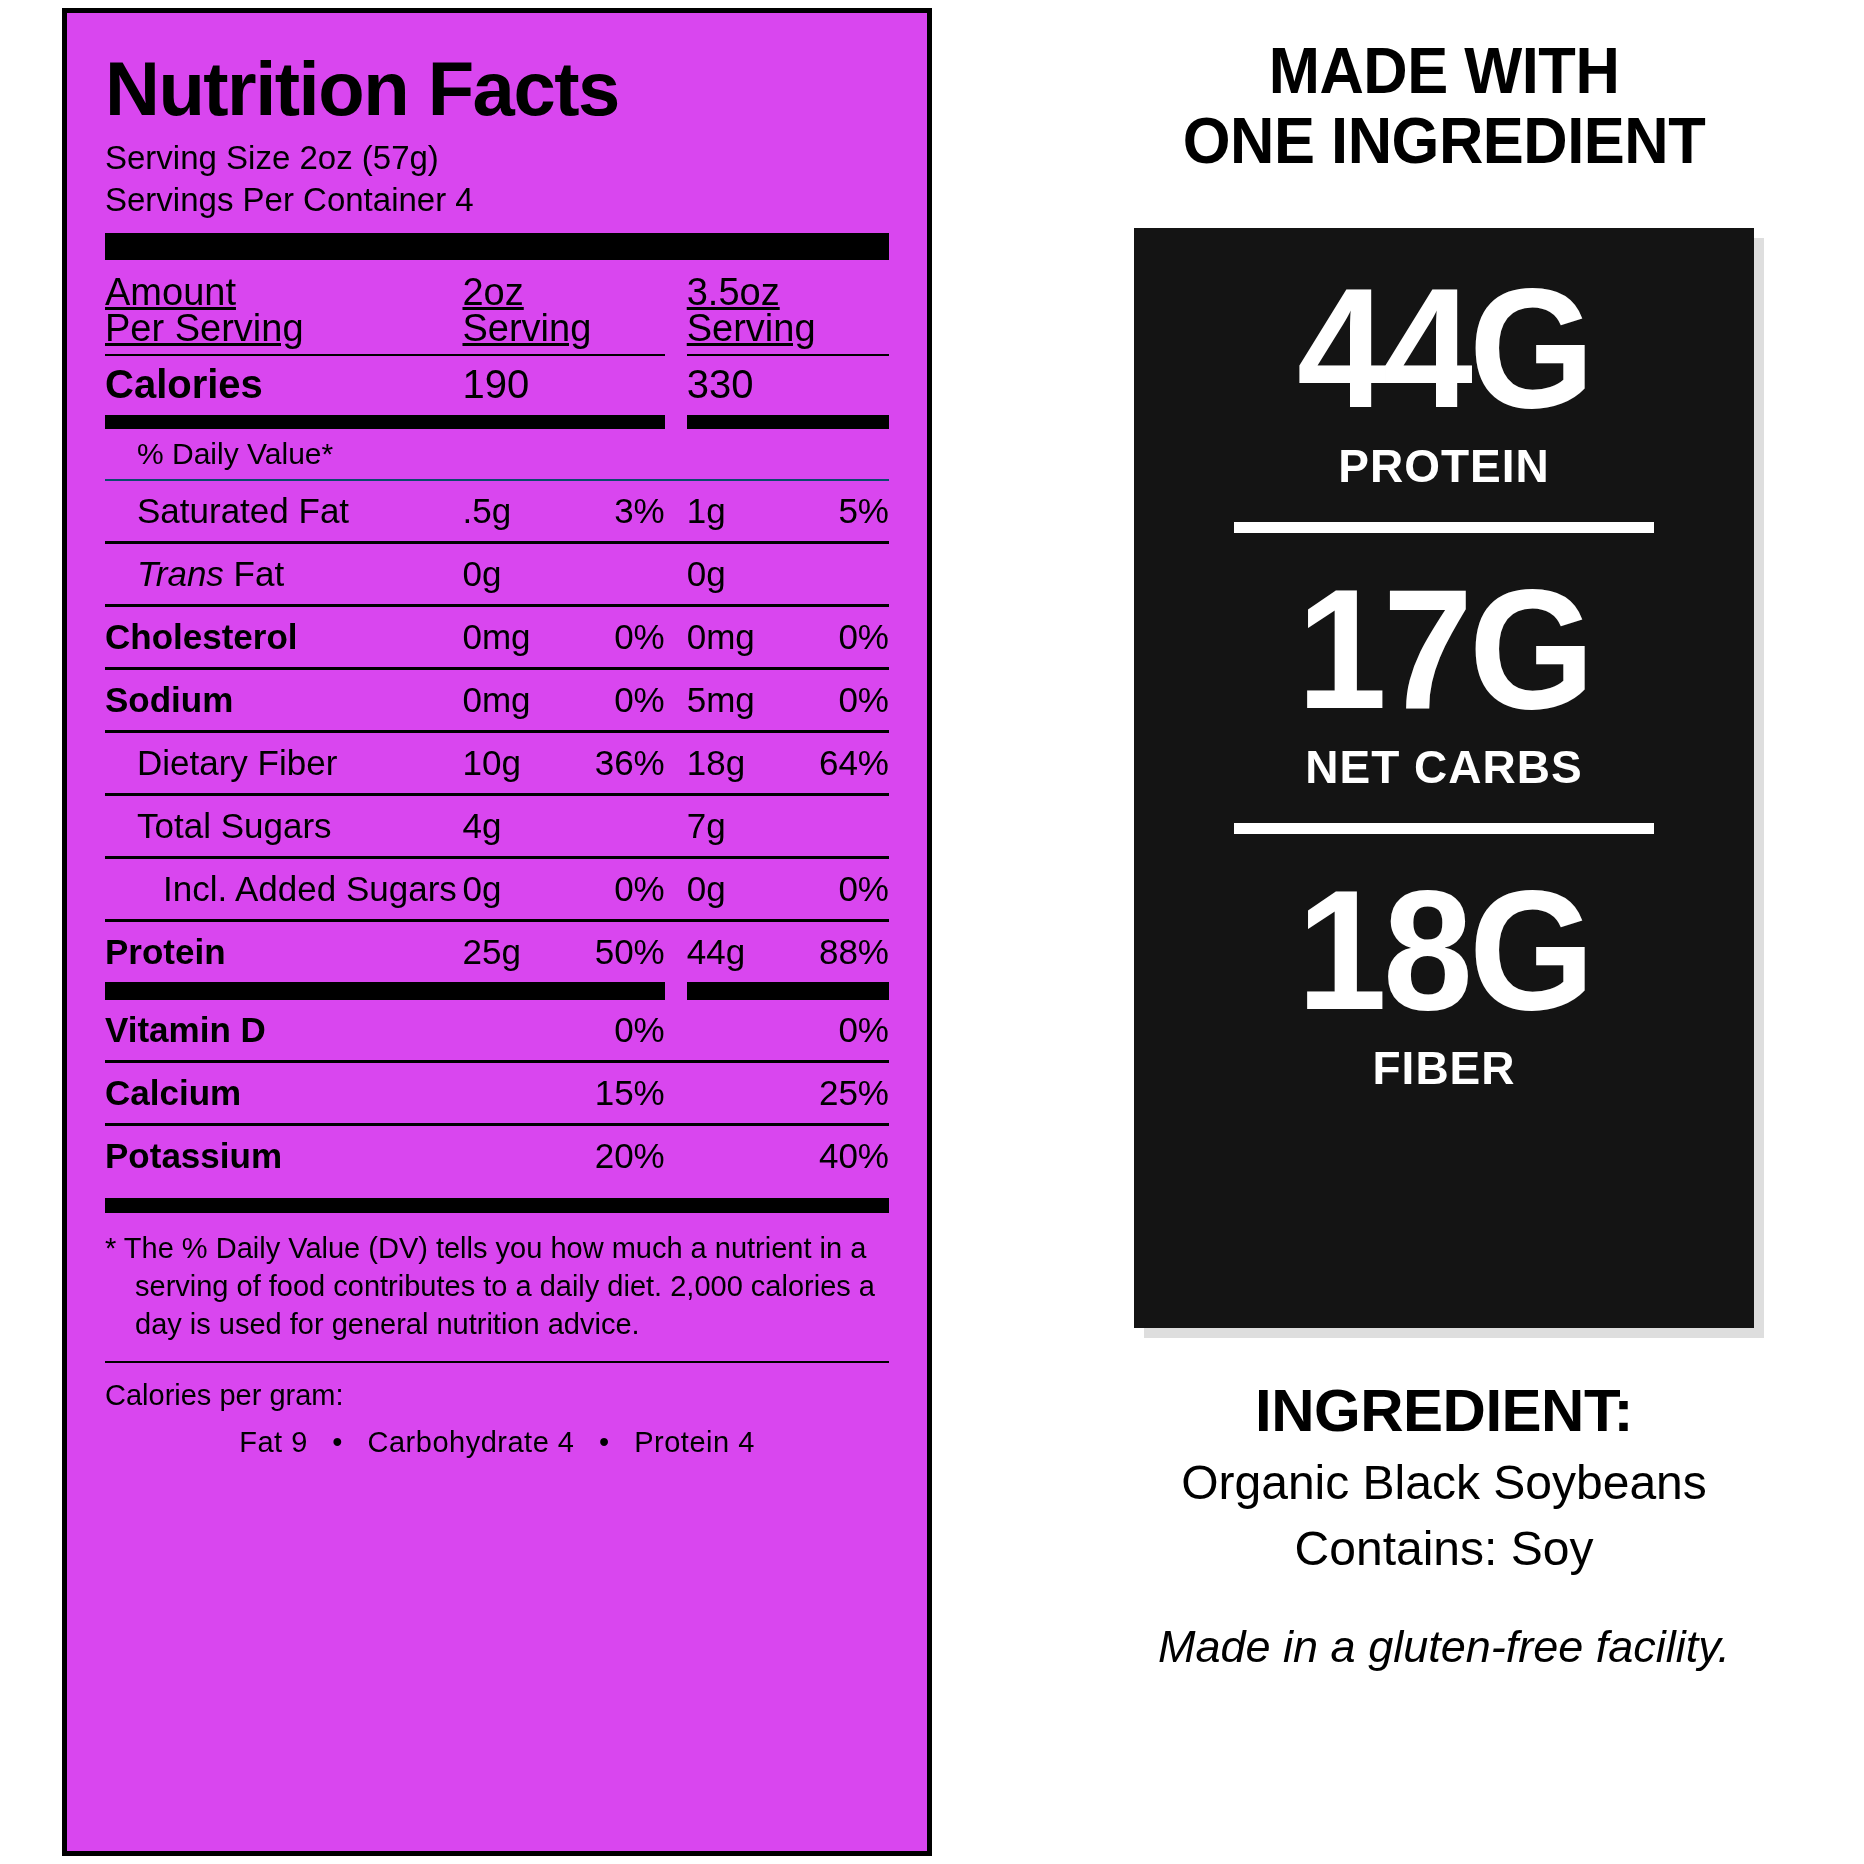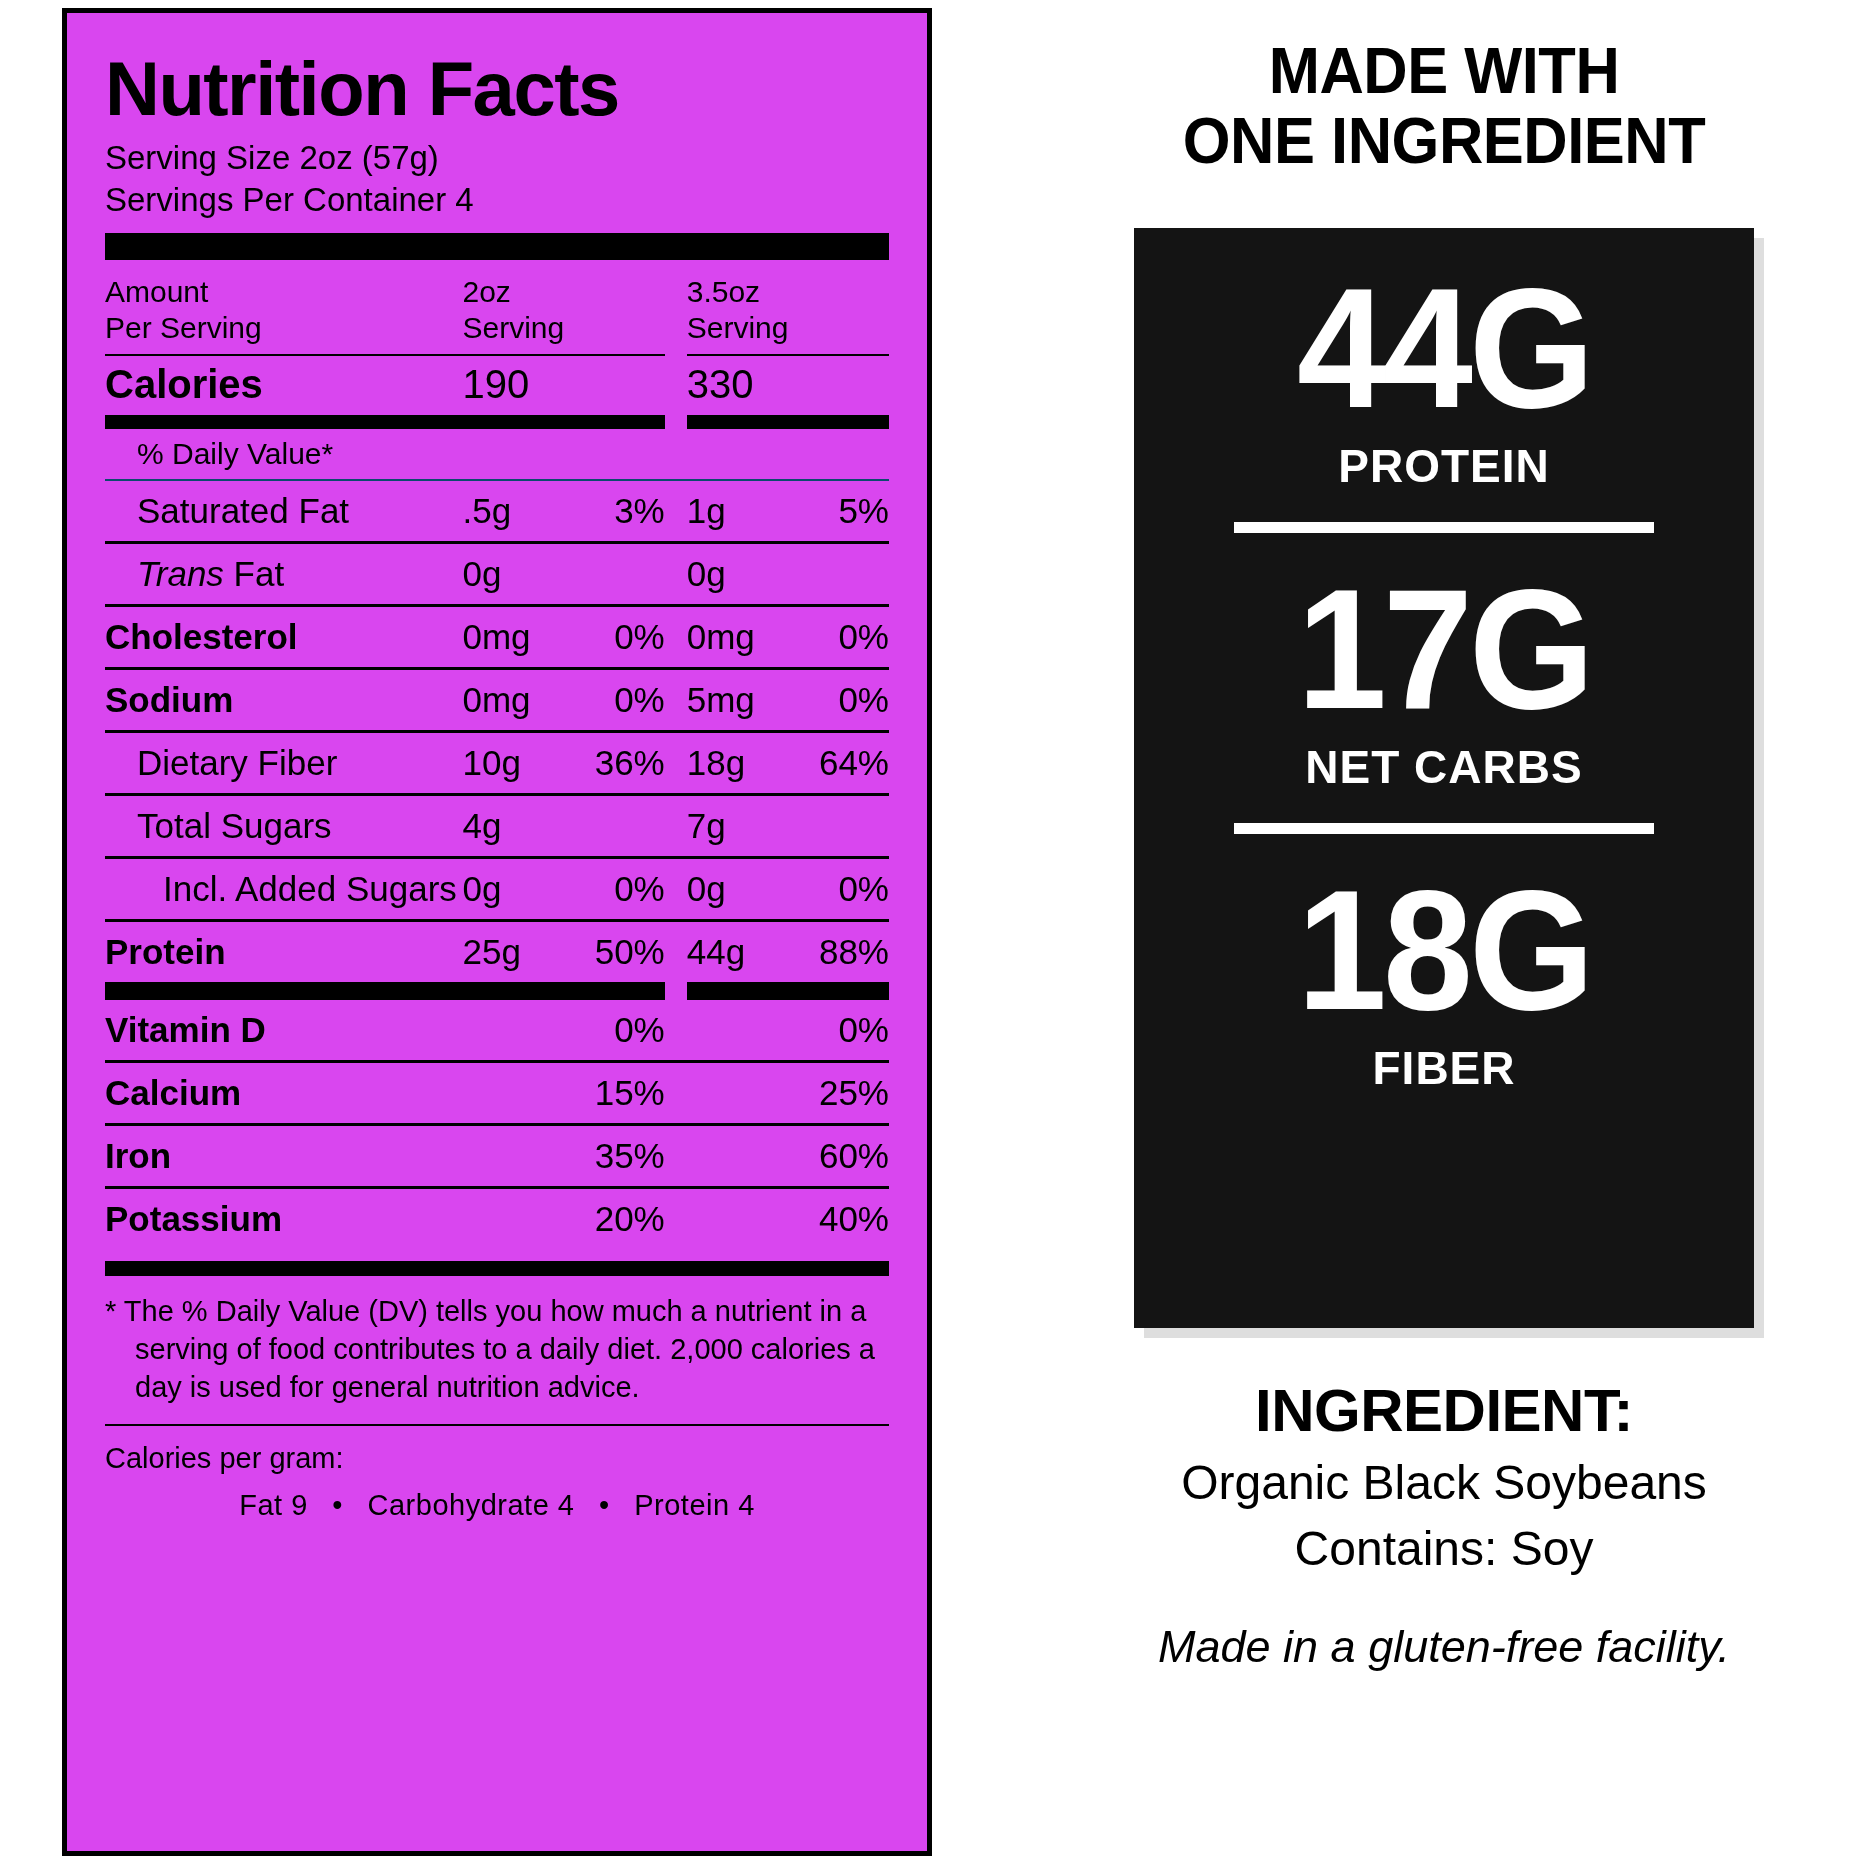--- a/index.html
+++ b/index.html
@@ -70,24 +70,25 @@
     padding: 0;
     vertical-align: bottom;
   }
   .col-name { width: 340px; }
   .col-a-val { width: 110px; }
   .col-a-pct { width: 108px; text-align: right; padding-right: 22px !important; }
   .col-b-val { width: 110px; }
   .col-b-pct { width: 108px; text-align: right; }
 
   .hdr-row td {
-    font-size: 30px;
+    font-size: 38px;
     line-height: 36px;
     padding-top: 14px !important;
     padding-bottom: 8px !important;
+    text-decoration: underline;
   }
   .bold { font-weight: bold; }
   .ital { font-style: italic; }
   .indent1 { padding-left: 32px !important; }
   .indent2 { padding-left: 58px !important; }
   .small { font-size: 28px; }
 
   .nf-row td {
     padding-top: 9px !important;
     padding-bottom: 9px !important;
@@ -383,27 +384,20 @@
         <td class="col-a-pct">0%</td>
         <td class="col-b-val"></td>
         <td class="col-b-pct">0%</td>
       </tr>
       <tr class="nf-row">
         <td class="col-name bold">Calcium</td>
         <td class="col-a-val"></td>
         <td class="col-a-pct">15%</td>
         <td class="col-b-val"></td>
         <td class="col-b-pct">25%</td>
-      </tr>
-      <tr class="nf-row">
-        <td class="col-name bold">Iron</td>
-        <td class="col-a-val"></td>
-        <td class="col-a-pct">35%</td>
-        <td class="col-b-val"></td>
-        <td class="col-b-pct">60%</td>
       </tr>
       <tr class="nf-row no-under">
         <td class="col-name bold">Potassium</td>
         <td class="col-a-val"></td>
         <td class="col-a-pct">20%</td>
         <td class="col-b-val"></td>
         <td class="col-b-pct">40%</td>
       </tr>
     </tbody>
       </table>

